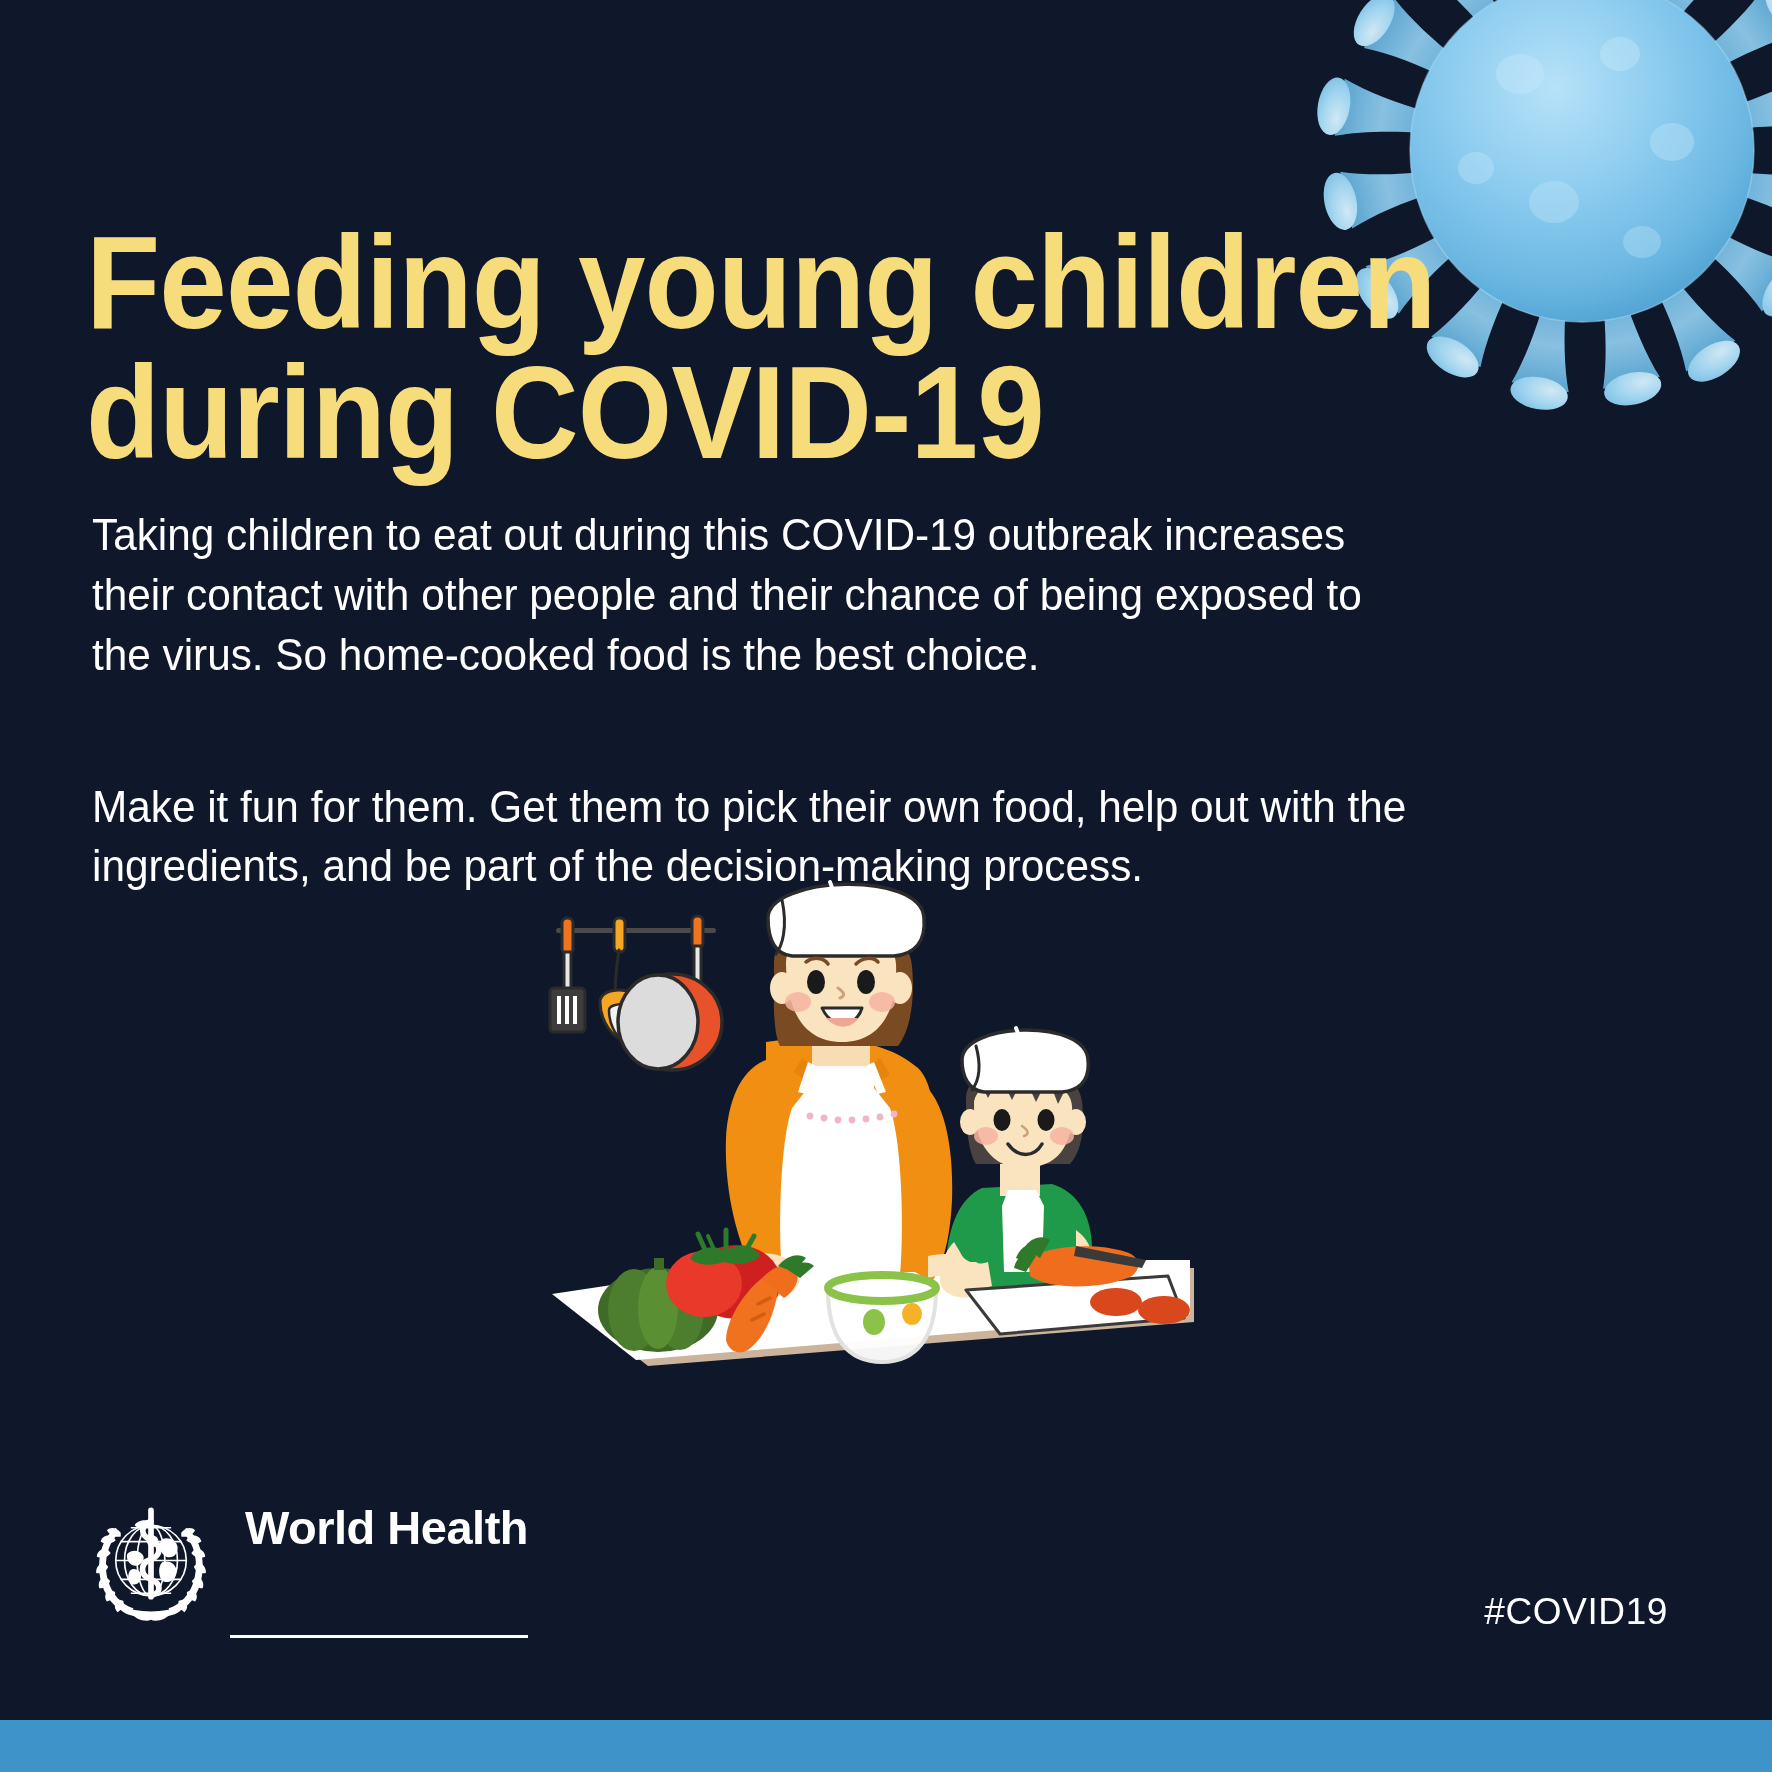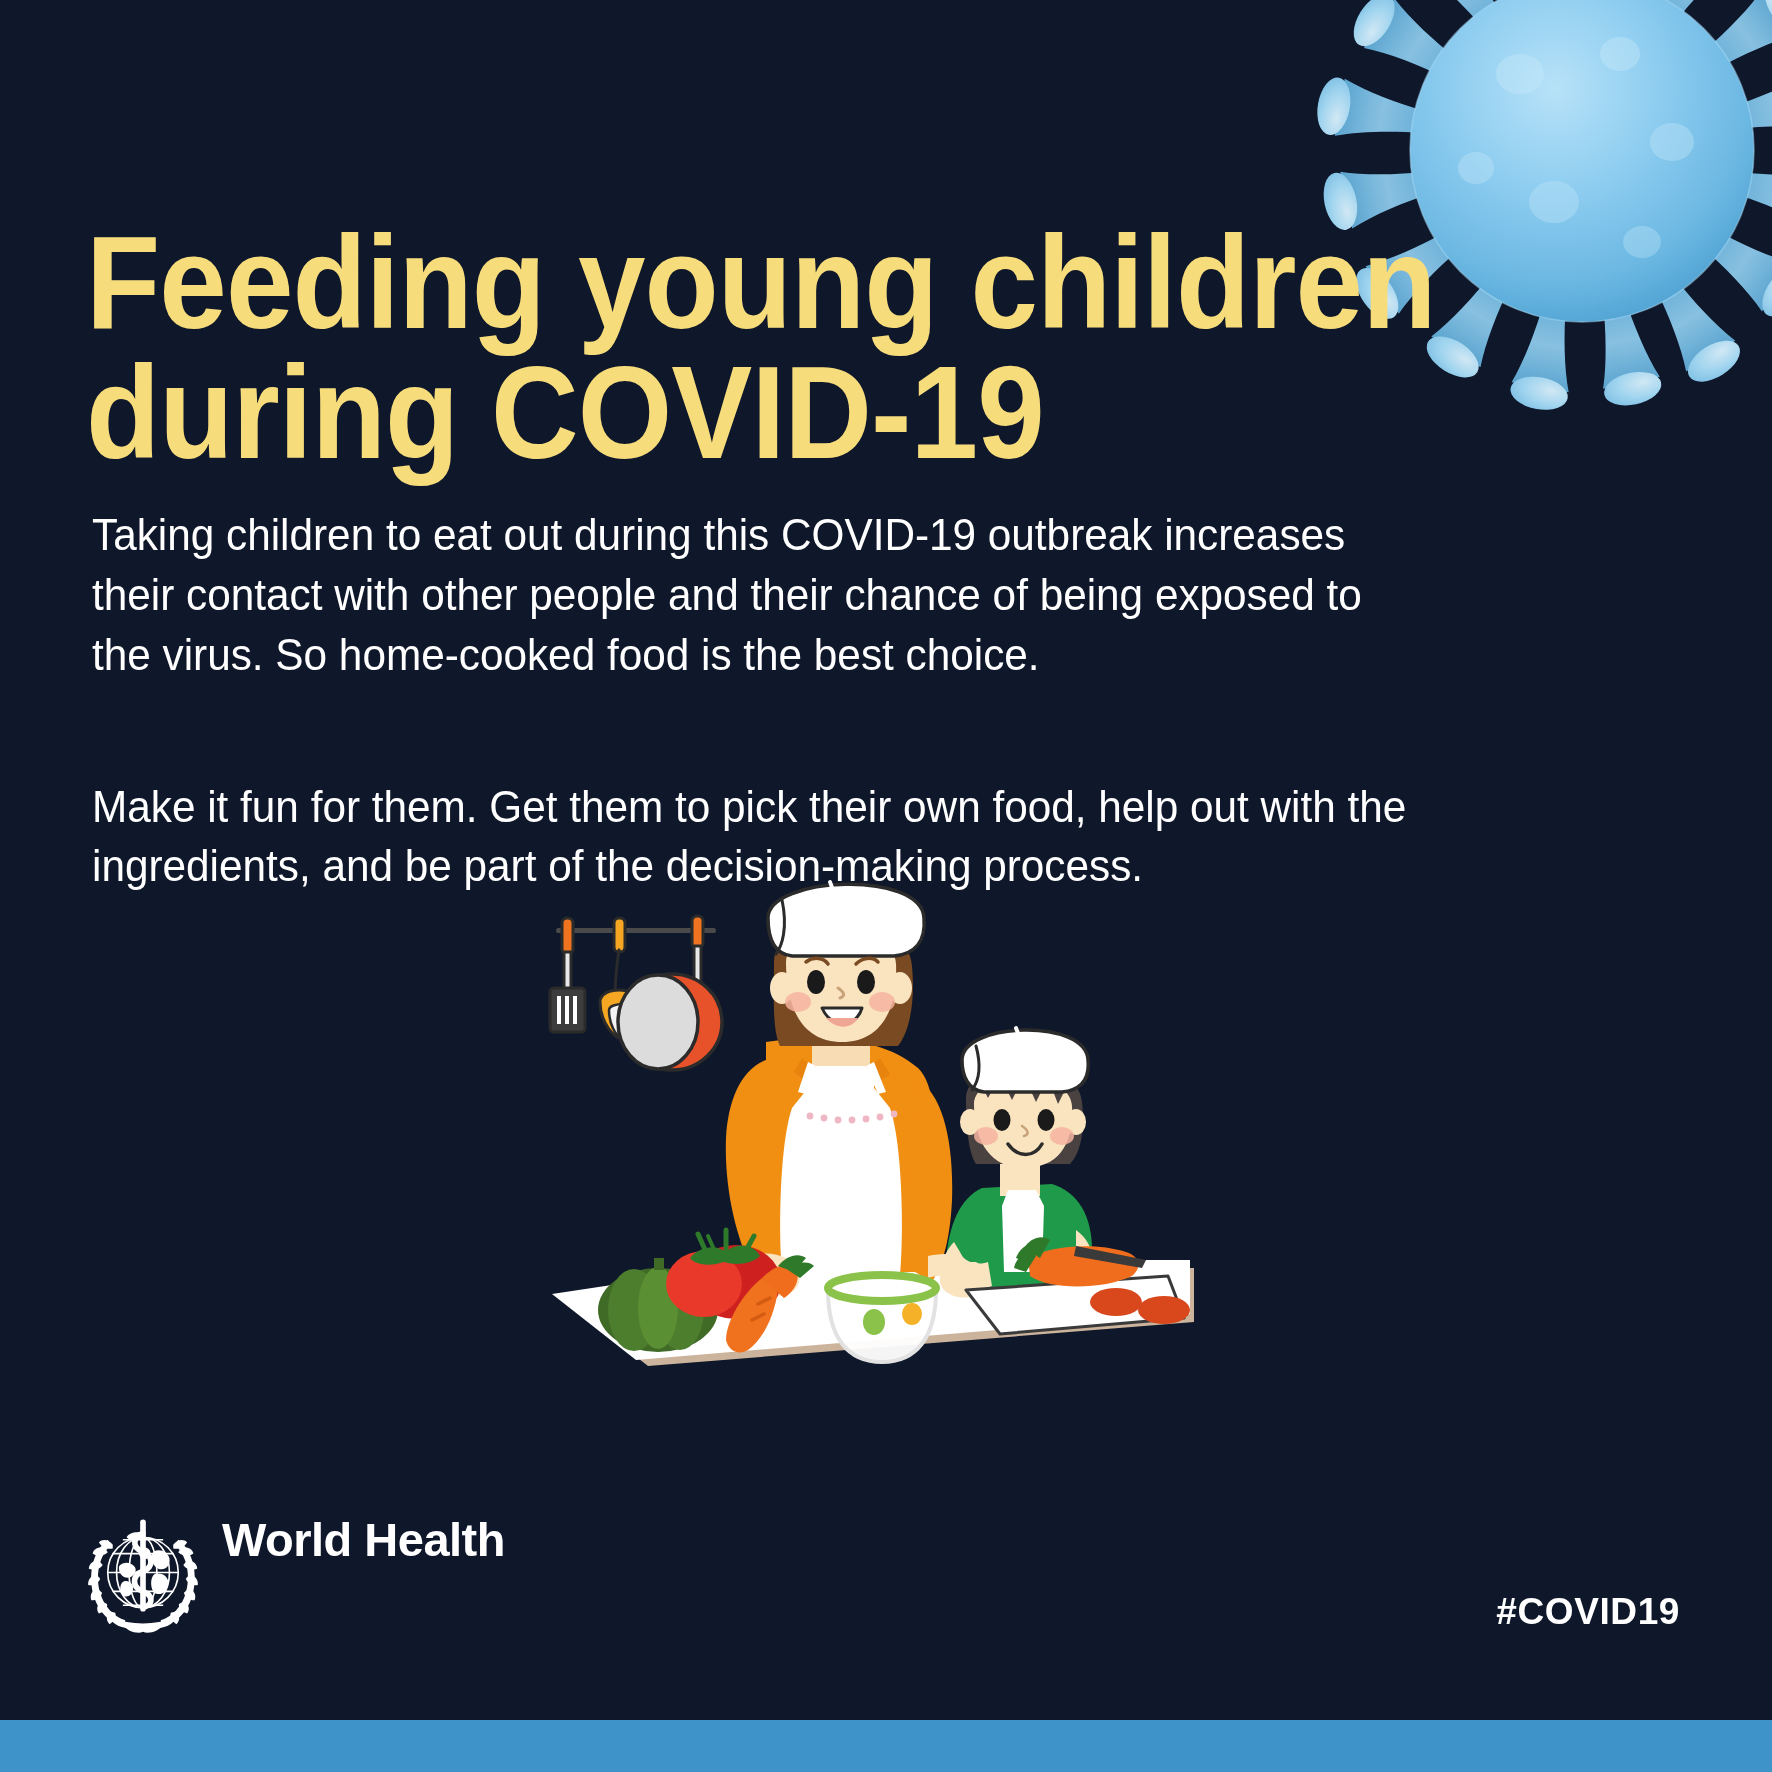--- a/index.html
+++ b/index.html
@@ -66,24 +66,24 @@
     left: 530px;
     top: 870px;
     width: 700px;
     height: 560px;
   }
   .illustration svg { display: block; width: 100%; height: 100%; }
 
   
   .who-logo {
     position: absolute;
-    left: 80px;
+    left: 88px;
     bottom: 82px;
     display: flex;
-    flex-direction: row;
+    flex-direction: column;
     width: 440px;
     text-align: right;
   }
   .who-top {
     display: flex;
     align-items: flex-start;
   }
   .who-emblem { width: 126px; height: 126px; flex: 0 0 126px; margin-top: 4px; }
   .who-emblem svg { display: block; width: 100%; height: 100%; }
   .who-words {
@@ -127,25 +127,25 @@
     font-family: "Liberation Sans Narrow", "Liberation Sans", sans-serif;
     font-weight: bold;
     font-size: 38px;
     letter-spacing: -0.5px;
     margin-left: 4px;
   }
 
   
   .hashtags {
     position: absolute;
-    right: 92px;
+    right: 104px;
     bottom: 86px;
     text-align: right;
     color: #ffffff;
-    font-weight: bold;
+    font-weight: normal;
     font-size: 37px;
     line-height: 1.22;
     letter-spacing: 0.6px;
   }
   .hashtags span { display: block; }
 </style>
 </head>
 <body>
 
 <div class="poster">

